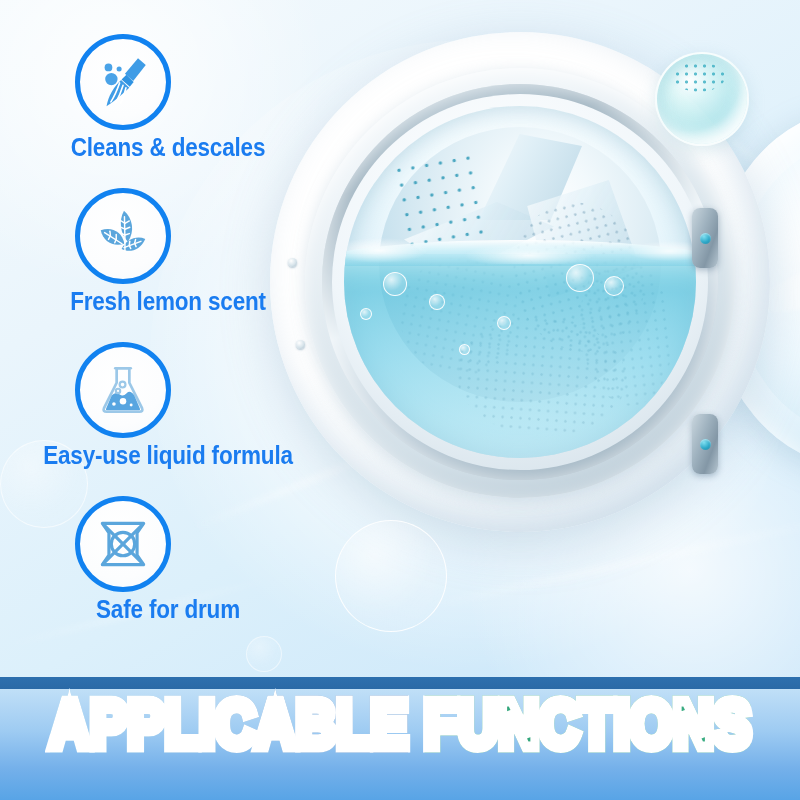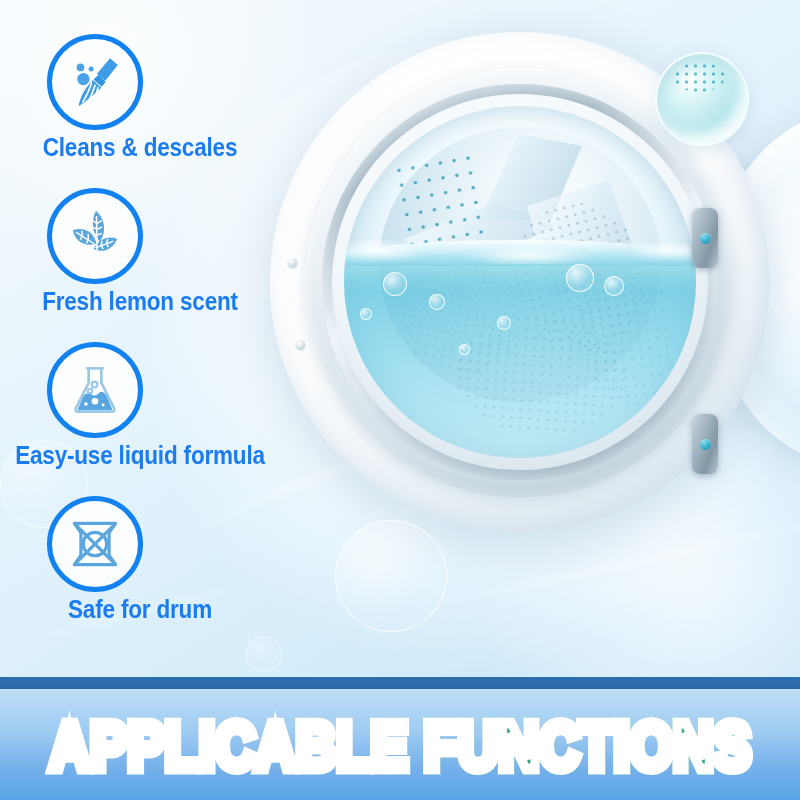--- a/index.html
+++ b/index.html
@@ -275,20 +275,21 @@
   
   .features {
     position: absolute;
     left: 0;
     top: 34px;
     width: 290px;
   }
   .feature {
     position: relative;
     height: 154px;
+    margin-left: 28px;
   }
   .feature-circle {
     position: absolute;
     left: 47px;
     top: 0;
     width: 96px;
     height: 96px;
     border-radius: 50%;
     border: 5px solid #1182f0;
     background: radial-gradient(circle at 46% 40%, #ffffff 0%, #fcfdfe 62%, #f4f9fc 100%);
@@ -325,21 +326,20 @@
     background: linear-gradient(180deg, #2d6fae 0%, #2a69a6 100%);
   }
   .banner {
     position: absolute;
     left: 0;
     top: 689px;
     width: 800px;
     height: 111px;
     background: linear-gradient(180deg, #c0dff7 0%, #9ecbf2 38%, #74b0ea 72%, #58a4e6 100%);
     display: flex;
-    align-items: center;
     justify-content: center;
   }
   .banner-title {
     font-family: "Liberation Sans", sans-serif;
     font-weight: 700;
     font-size: 66px;
     line-height: 66px;
     letter-spacing: 0.5px;
     transform: scaleX(0.84);
     transform-origin: 50% 50%;

